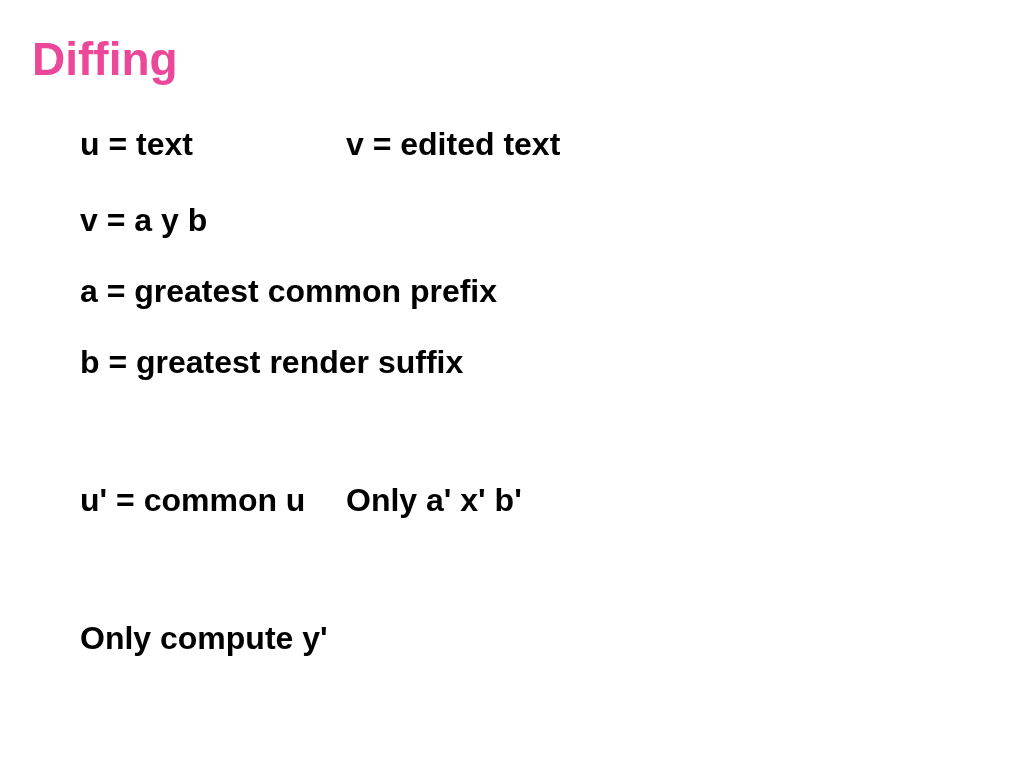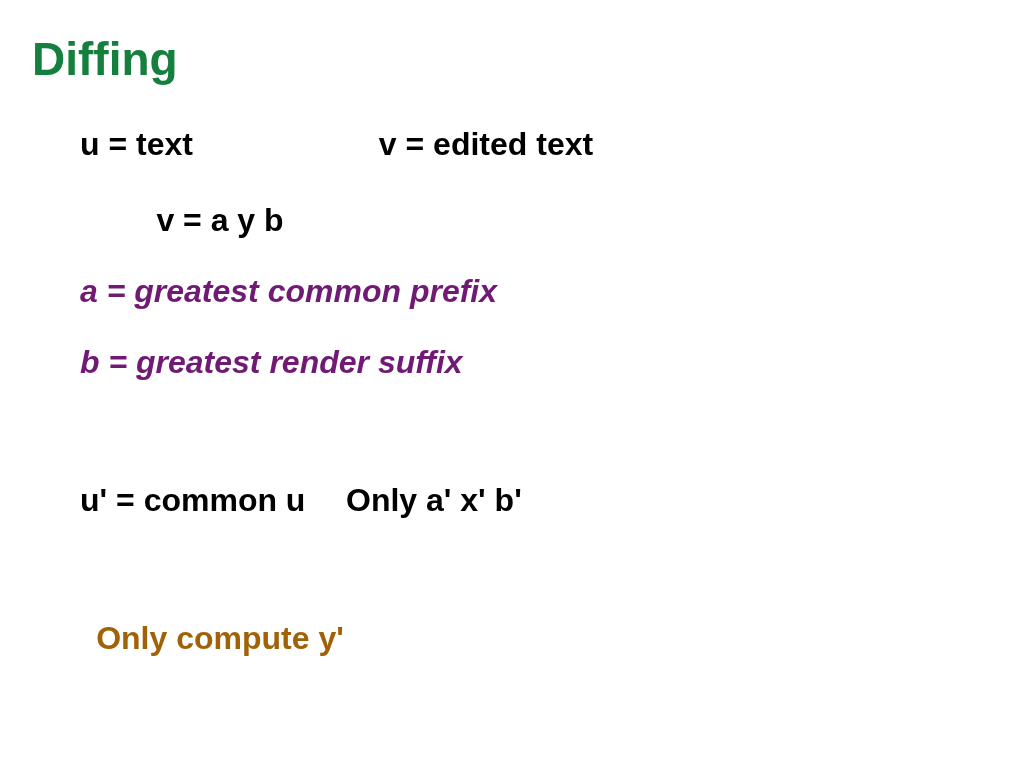--- a/index.html
+++ b/index.html
@@ -7,21 +7,21 @@
       width: 1024px;
       height: 768px;
       background: #ffffff;
       font-family: Arial, Helvetica, sans-serif;
       padding: 32px 40px 32px 32px;
       color: #000000;
     }
     .title {
       font-size: 46px;
       font-weight: bold;
-      color: #15803d;
+      color: #ec4899;
       margin-bottom: 40px;
       padding-left: 0;
     }
     .content {
       padding-left: 48px;
     }
     .row {
       display: flex;
       font-size: 32px;
       font-weight: bold;
@@ -29,39 +29,37 @@
       margin-bottom: 34px;
       margin-top: 39px;
     }
     .row .col1 {
       width: 266px;
       flex-shrink: 0;
     }
     .row .col2 {
       width: 280px;
       flex-shrink: 0;
-      text-align: center;
     }
     .row .col3 {
       flex: 1;
     }
     .faded {
-      color: #701a75;
-      font-style: italic;
+      color: #000000;
     }
     .single {
       font-size: 32px;
       font-weight: bold;
       margin-bottom: 34px;
     }
     .gap {
       height: 28px;
     }
     .red-text {
-      color: #a16207;
+      color: #000000;
     }
   </style>
 </head>
 <body>
 
 <h1 class="title">Diffing</h1>
 
 <div class="content">
 
   <div class="row">

